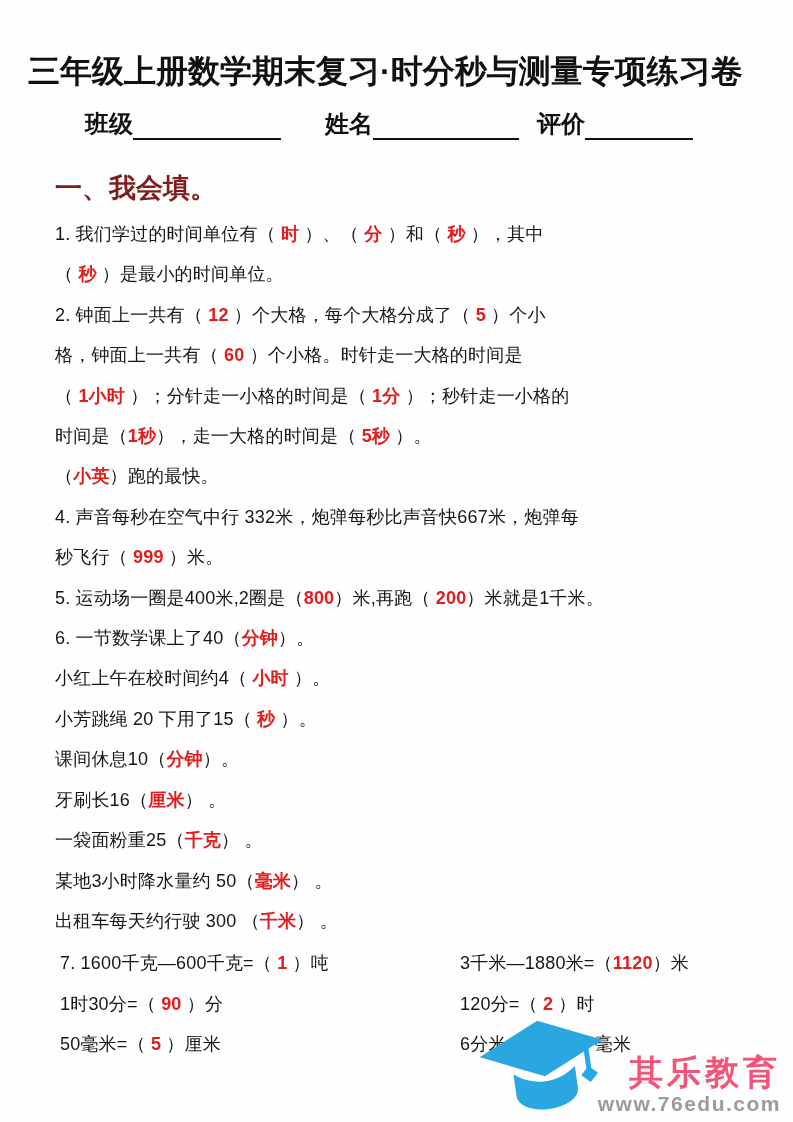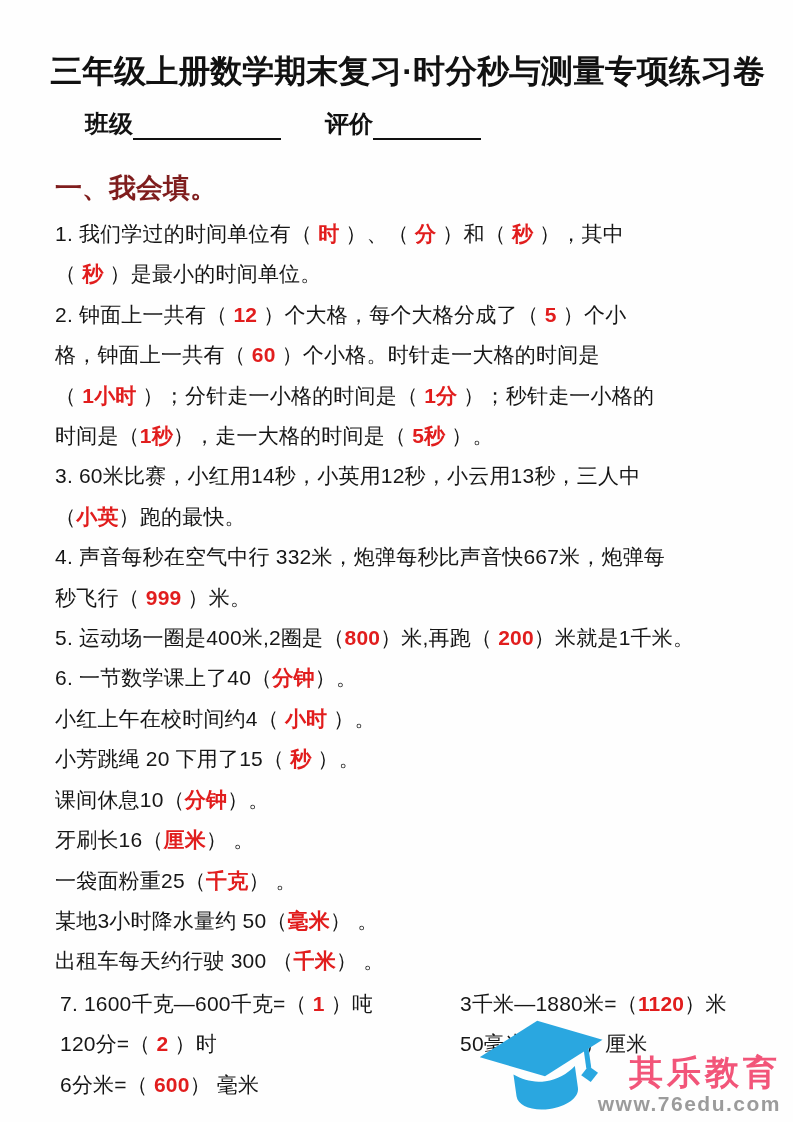--- a/index.html
+++ b/index.html
@@ -3,40 +3,40 @@
 <meta charset="utf-8">
 <style>
   html,body{margin:0;padding:0;}
   body{
     width:793px;height:1122px;position:relative;background:#ffffff;
     font-family:"Liberation Sans","DejaVu Sans",sans-serif;
     color:#151515;overflow:hidden;
   }
   .page{position:absolute;inset:0;background:#fefefe;}
   .title{
-    margin:50px 28px 0 28px;text-align:right;
+    margin:50px 28px 0 28px;text-align:left;
     font-size:32px;font-weight:800;letter-spacing:0px;color:#111;
     white-space:nowrap;
   }
   .fields{
     margin:14px 0 0 85px;display:flex;align-items:center;
     font-size:24px;font-weight:700;color:#111;
   }
   .field{display:flex;align-items:flex-end;}
   .field .lbl{white-space:nowrap;}
   .underline{display:inline-block;border-bottom:2px solid #111;height:24px;}
   .u1{width:148px;margin-right:44px;}
   .u2{width:146px;margin-right:18px;}
   .u3{width:108px;}
   .heading{
     margin:30px 0 0 55px;font-size:27px;font-weight:800;color:#7f1d1d;
   }
   .body-lines{margin:8px 55px 0 55px;}
   .line{
-    font-size:21px;line-height:40.4px;font-weight:500;color:#161616;
+    font-size:18px;line-height:40.4px;font-weight:500;color:#161616;
     white-space:nowrap;letter-spacing:0.2px;
   }
   .ans{color:#e11d1d;font-weight:800;}
   .twocol{
     margin:2px 0 0 60px;
     display:grid;grid-template-columns:400px auto;
   }
   .twocol .line{line-height:40.4px;}
   .footer{
     position:absolute;right:12px;bottom:6px;
@@ -59,52 +59,56 @@
 <div class="page">
 
   <div class="title">三年级上册数学期末复习·时分秒与测量专项练习卷</div>
 
   <div class="fields">
     <div class="field">
       <span class="lbl">班级</span>
       <span class="underline u1"></span>
     </div>
     <div class="field">
+      <span class="lbl">姓名</span>
+      <span class="underline u2"></span>
+    </div>
+    <div class="field">
       <span class="lbl">评价</span>
       <span class="underline u3"></span>
     </div>
   </div>
 
   <div class="heading">一、我会填。</div>
 
   <div class="body-lines" id="lines">
       <div class="line"><span>1. 我们学过的时间单位有（ </span><span class="ans">时</span><span>  ）、（ </span><span class="ans">分</span><span>  ）和（ </span><span class="ans">秒</span><span>  ），其中</span></div>
       <div class="line"><span>（ </span><span class="ans">秒</span><span>  ）是最小的时间单位。</span></div>
       <div class="line"><span>2. 钟面上一共有（  </span><span class="ans">12</span><span>   ）个大格，每个大格分成了（  </span><span class="ans">5</span><span>   ）个小</span></div>
       <div class="line"><span>格，钟面上一共有（   </span><span class="ans">60</span><span>    ）个小格。时针走一大格的时间是</span></div>
       <div class="line"><span>（  </span><span class="ans">1小时</span><span>  ）；分针走一小格的时间是（ </span><span class="ans">1分</span><span>  ）；秒针走一小格的</span></div>
       <div class="line"><span>时间是（</span><span class="ans">1秒</span><span>），走一大格的时间是（  </span><span class="ans">5秒</span><span>   ）。</span></div>
-      <div class="line"><span>3. 60米比赛，小红用14秒，小英用12秒，小云用13秒，三人中</span></div>
       <div class="line"><span>（</span><span class="ans">小英</span><span>）跑的最快。</span></div>
       <div class="line"><span>4. 声音每秒在空气中行 332米，炮弹每秒比声音快667米，炮弹每</span></div>
       <div class="line"><span>秒飞行（ </span><span class="ans">999</span><span>  ）米。</span></div>
       <div class="line"><span>5. 运动场一圈是400米,2圈是（</span><span class="ans">800</span><span>）米,再跑（ </span><span class="ans">200</span><span>）米就是1千米。</span></div>
       <div class="line"><span>6. 一节数学课上了40（</span><span class="ans">分钟</span><span>）。</span></div>
       <div class="line"><span>小红上午在校时间约4（ </span><span class="ans">小时</span><span>  ）。</span></div>
       <div class="line"><span>小芳跳绳  20  下用了15（  </span><span class="ans">秒</span><span>   ）。</span></div>
       <div class="line"><span>课间休息10（</span><span class="ans">分钟</span><span>）。</span></div>
       <div class="line"><span>牙刷长16（</span><span class="ans">厘米</span><span>）  。</span></div>
       <div class="line"><span>一袋面粉重25（</span><span class="ans">千克</span><span>）  。</span></div>
       <div class="line"><span>某地3小时降水量约  50（</span><span class="ans">毫米</span><span>）  。</span></div>
       <div class="line"><span>出租车每天约行驶  300   （</span><span class="ans">千米</span><span>）  。</span></div>
     </div>
 
   <div class="twocol" id="twocol">
       <div class="line"><span>7. 1600千克—600千克=（ </span><span class="ans">1</span><span>  ）吨</span></div>
       <div class="line"><span>3千米—1880米=（</span><span class="ans">1120</span><span>）米</span></div>
+      <div class="line"><span>1时30分=（  </span><span class="ans">90</span><span>  ）分</span></div>
       <div class="line"><span>120分=（ </span><span class="ans">2</span><span>  ）时</span></div>
       <div class="line"><span>50毫米=（  </span><span class="ans">5</span><span>  ）厘米</span></div>
       <div class="line"><span>6分米=（ </span><span class="ans">600</span><span>）  毫米</span></div>
     </div>
 
   <div class="footer">
     <svg class="cap" width="132" height="102" viewBox="0 0 132 102">
       <g transform="rotate(-8 66 51)" fill="#2aa7e0">
         <polygon points="64,2 126,30 64,58 2,30"></polygon>
         <path d="M33,52 v22 c0,10 14,17 31,17 s31,-7 31,-17 v-22 c-9,7 -19,11 -31,11 s-22,-4 -31,-11 z"></path>

